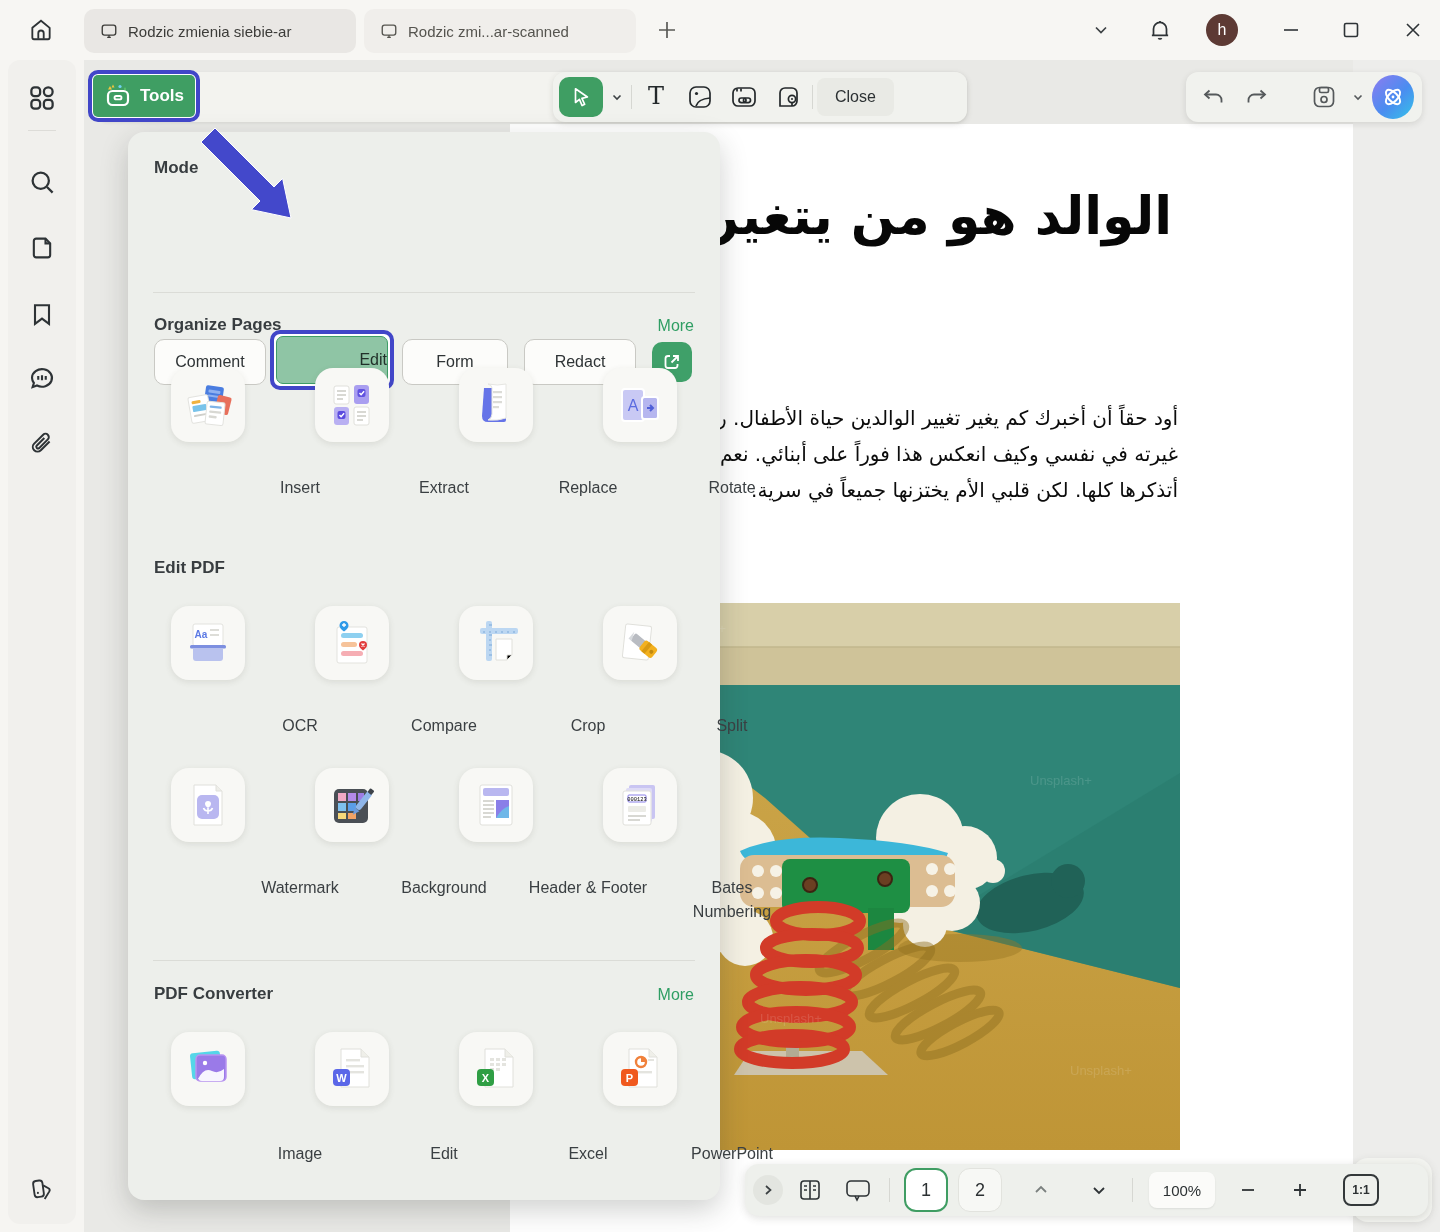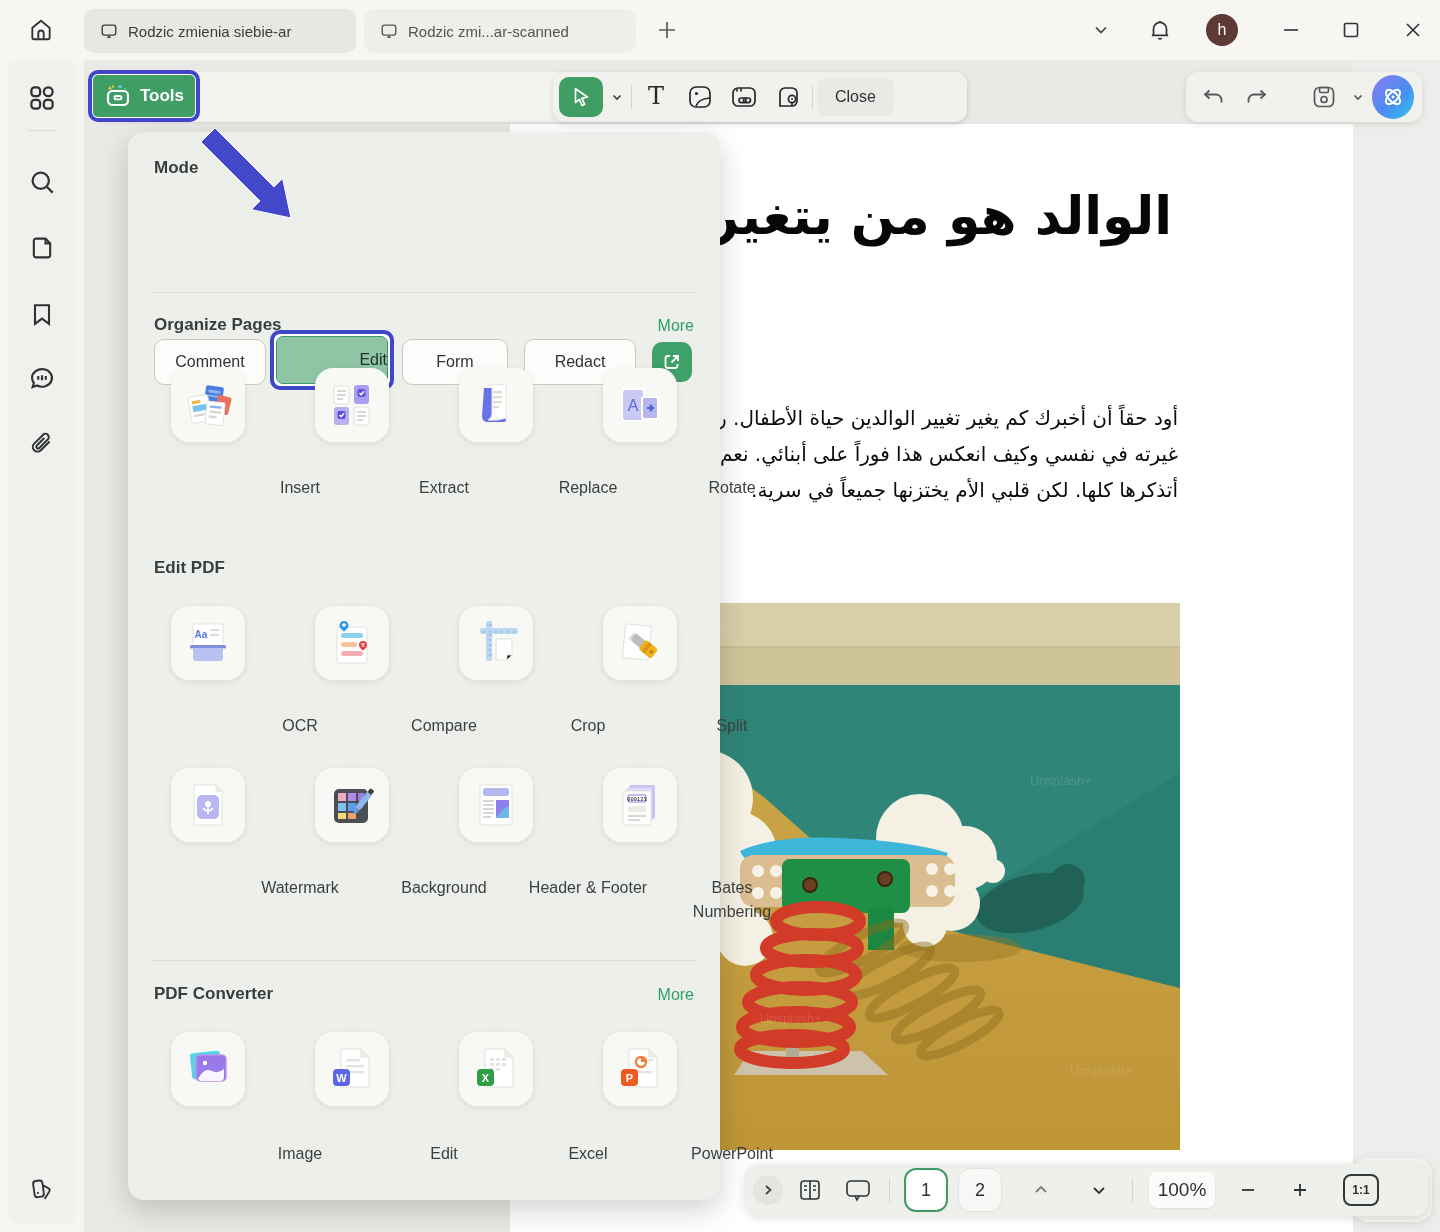--- a/index.html
+++ b/index.html
@@ -636,21 +636,21 @@
     <svg width="16" height="16" viewBox="0 0 16 16" fill="none" stroke="#7b807f" stroke-width="1.8">
         <path d="M3 10 L8 5 L13 10"></path>
       </svg>
   </div>
   <div class="fbtn" style="margin-left:24px;">
     <svg width="16" height="16" viewBox="0 0 16 16" fill="none" stroke="#2e3336" stroke-width="1.8">
         <path d="M3 6 L8 11 L13 6"></path>
       </svg>
   </div>
   <div class="vdiv" style="margin:0 16px;"></div>
-  <div style="width:66px; height:36px; background:#fbfbf9; border-radius:8px; display:flex; align-items:center; justify-content:center; font-size:19px; color:#2c3133; box-shadow:0 1px 2px rgba(0,0,0,.08);">
+  <div style="width:66px; height:36px; background:#fbfbf9; border-radius:8px; display:flex; align-items:center; justify-content:center; font-size:15px; color:#2c3133; box-shadow:0 1px 2px rgba(0,0,0,.08);">
     <span>100%</span>
   </div>
   <div class="fbtn" style="margin-left:16px;">
     <svg width="18" height="18" viewBox="0 0 18 18" stroke="#2e3336" stroke-width="1.8">
         <path d="M3 9 H15"></path>
       </svg>
   </div>
   <div class="fbtn" style="margin-left:18px;">
     <svg width="18" height="18" viewBox="0 0 18 18" stroke="#2e3336" stroke-width="1.8">
         <path d="M9 3 V15 M3 9 H15"></path>

